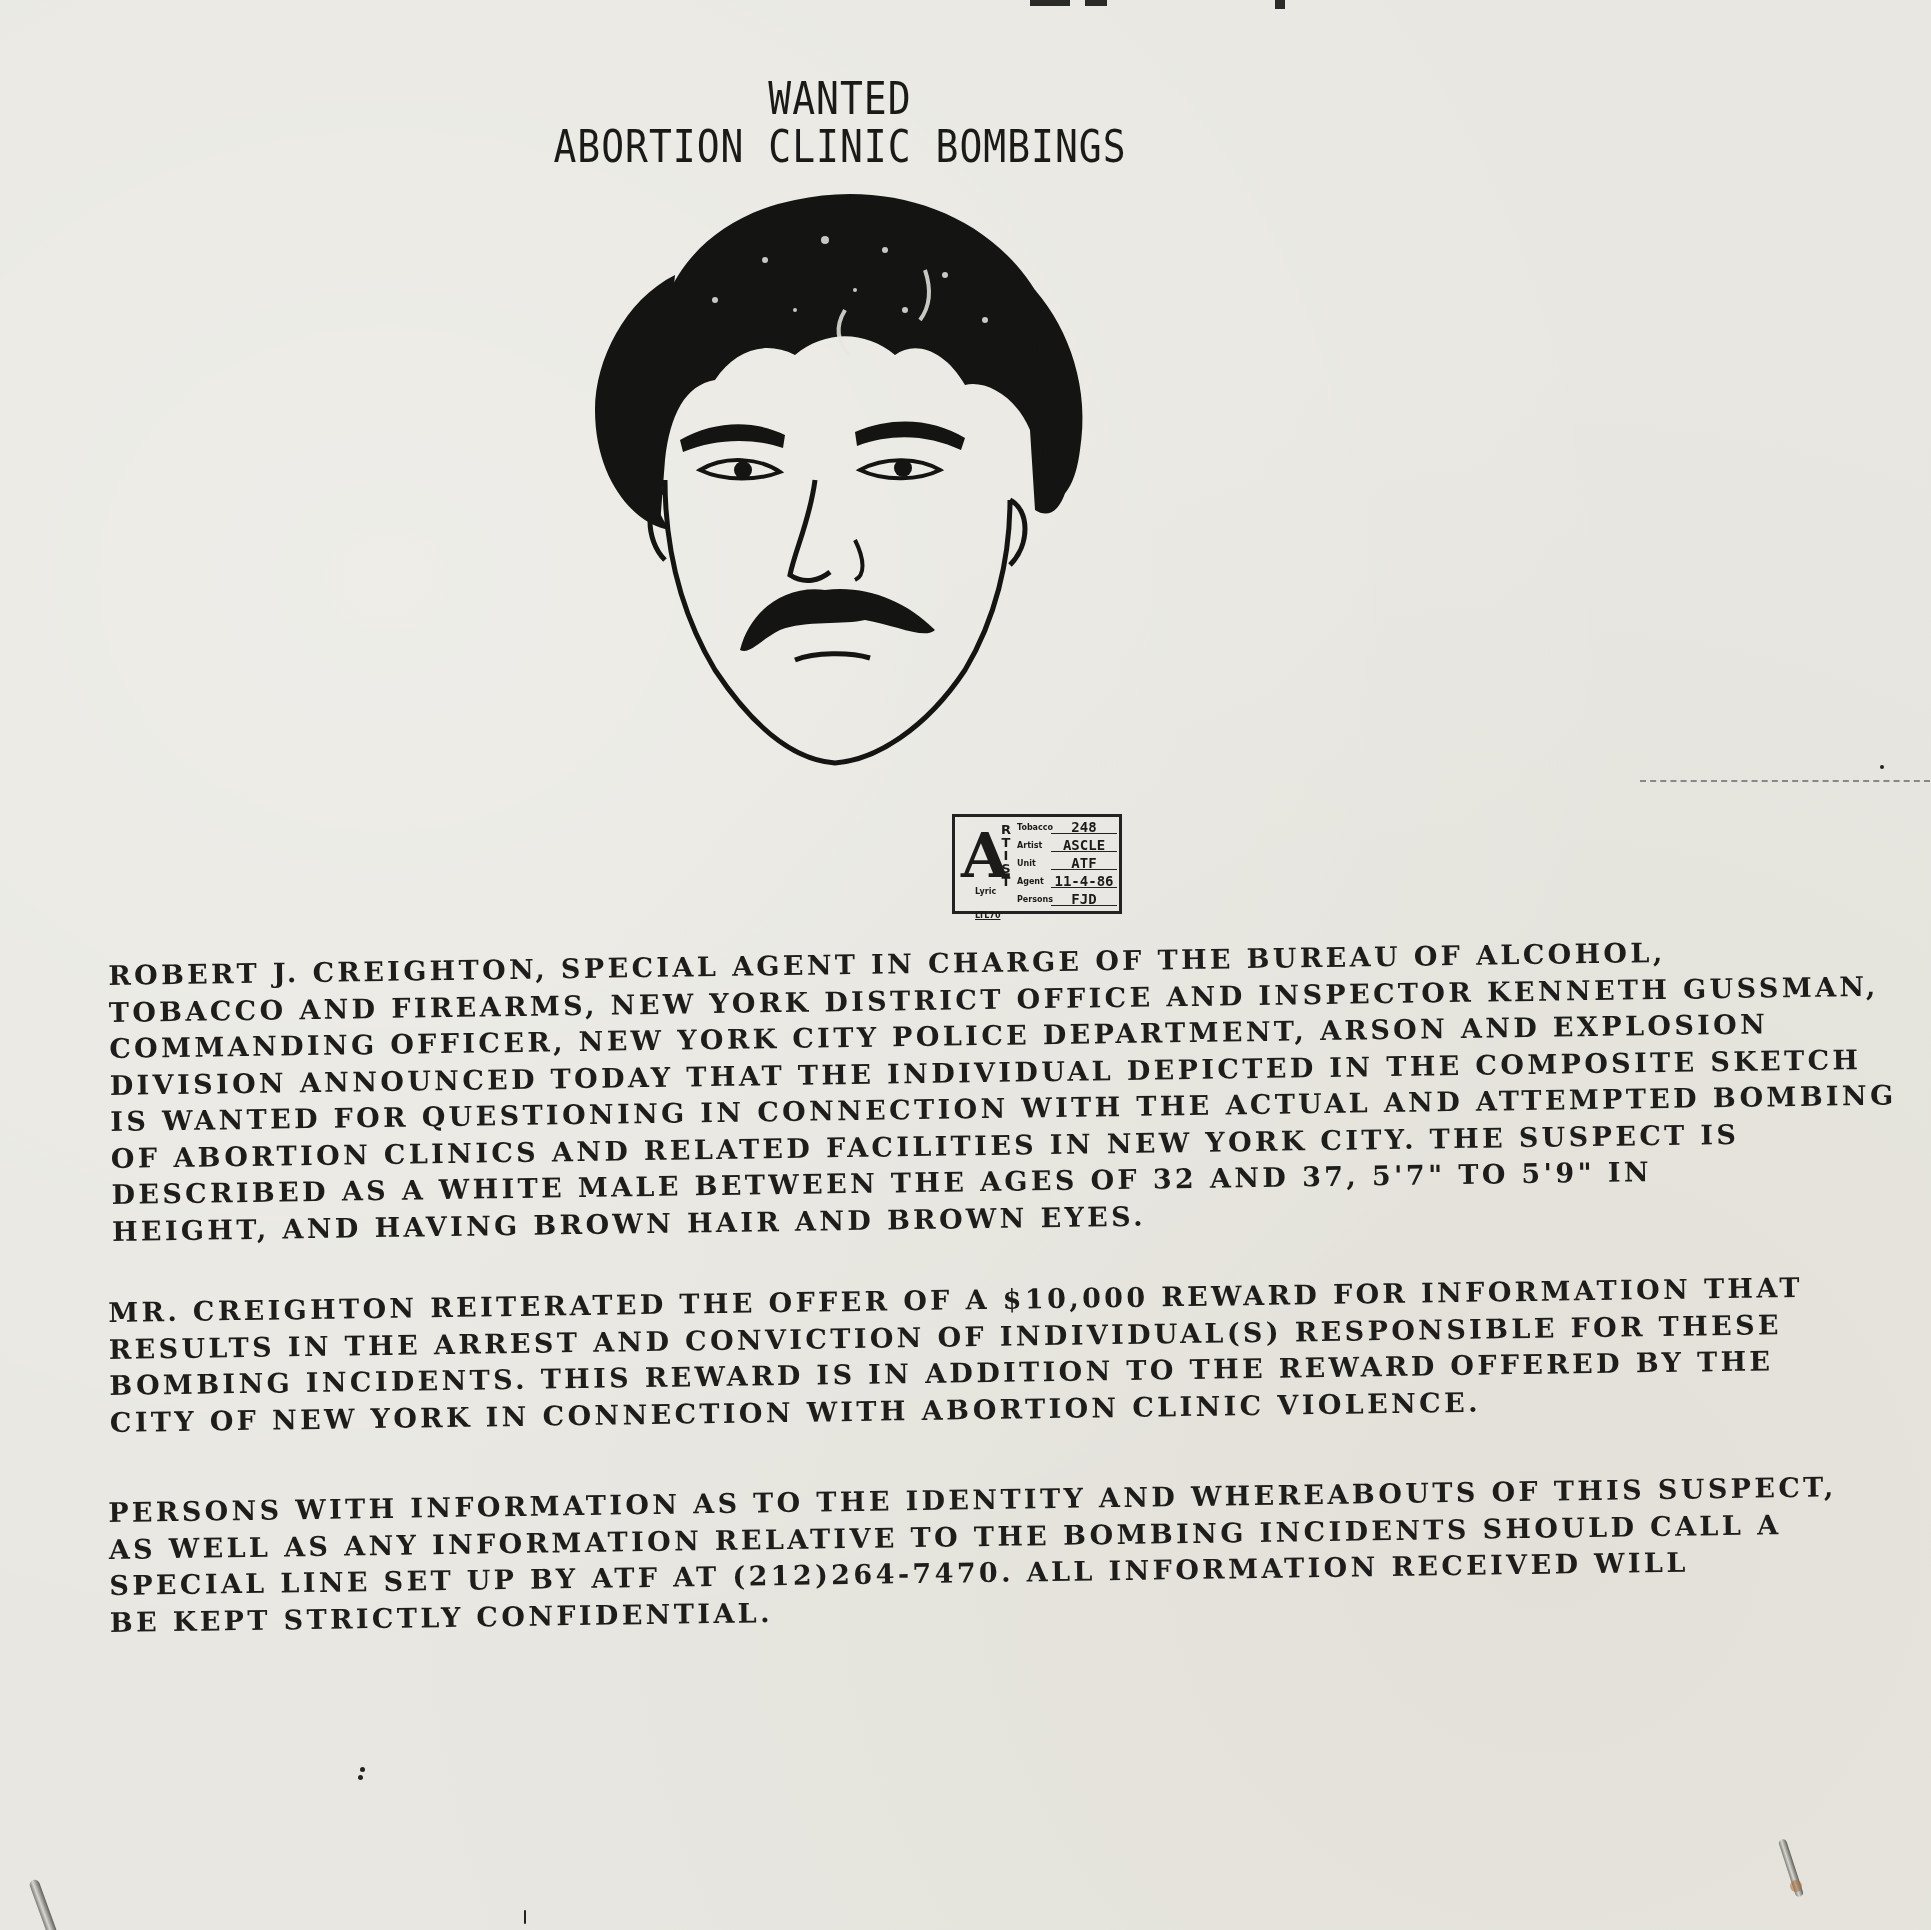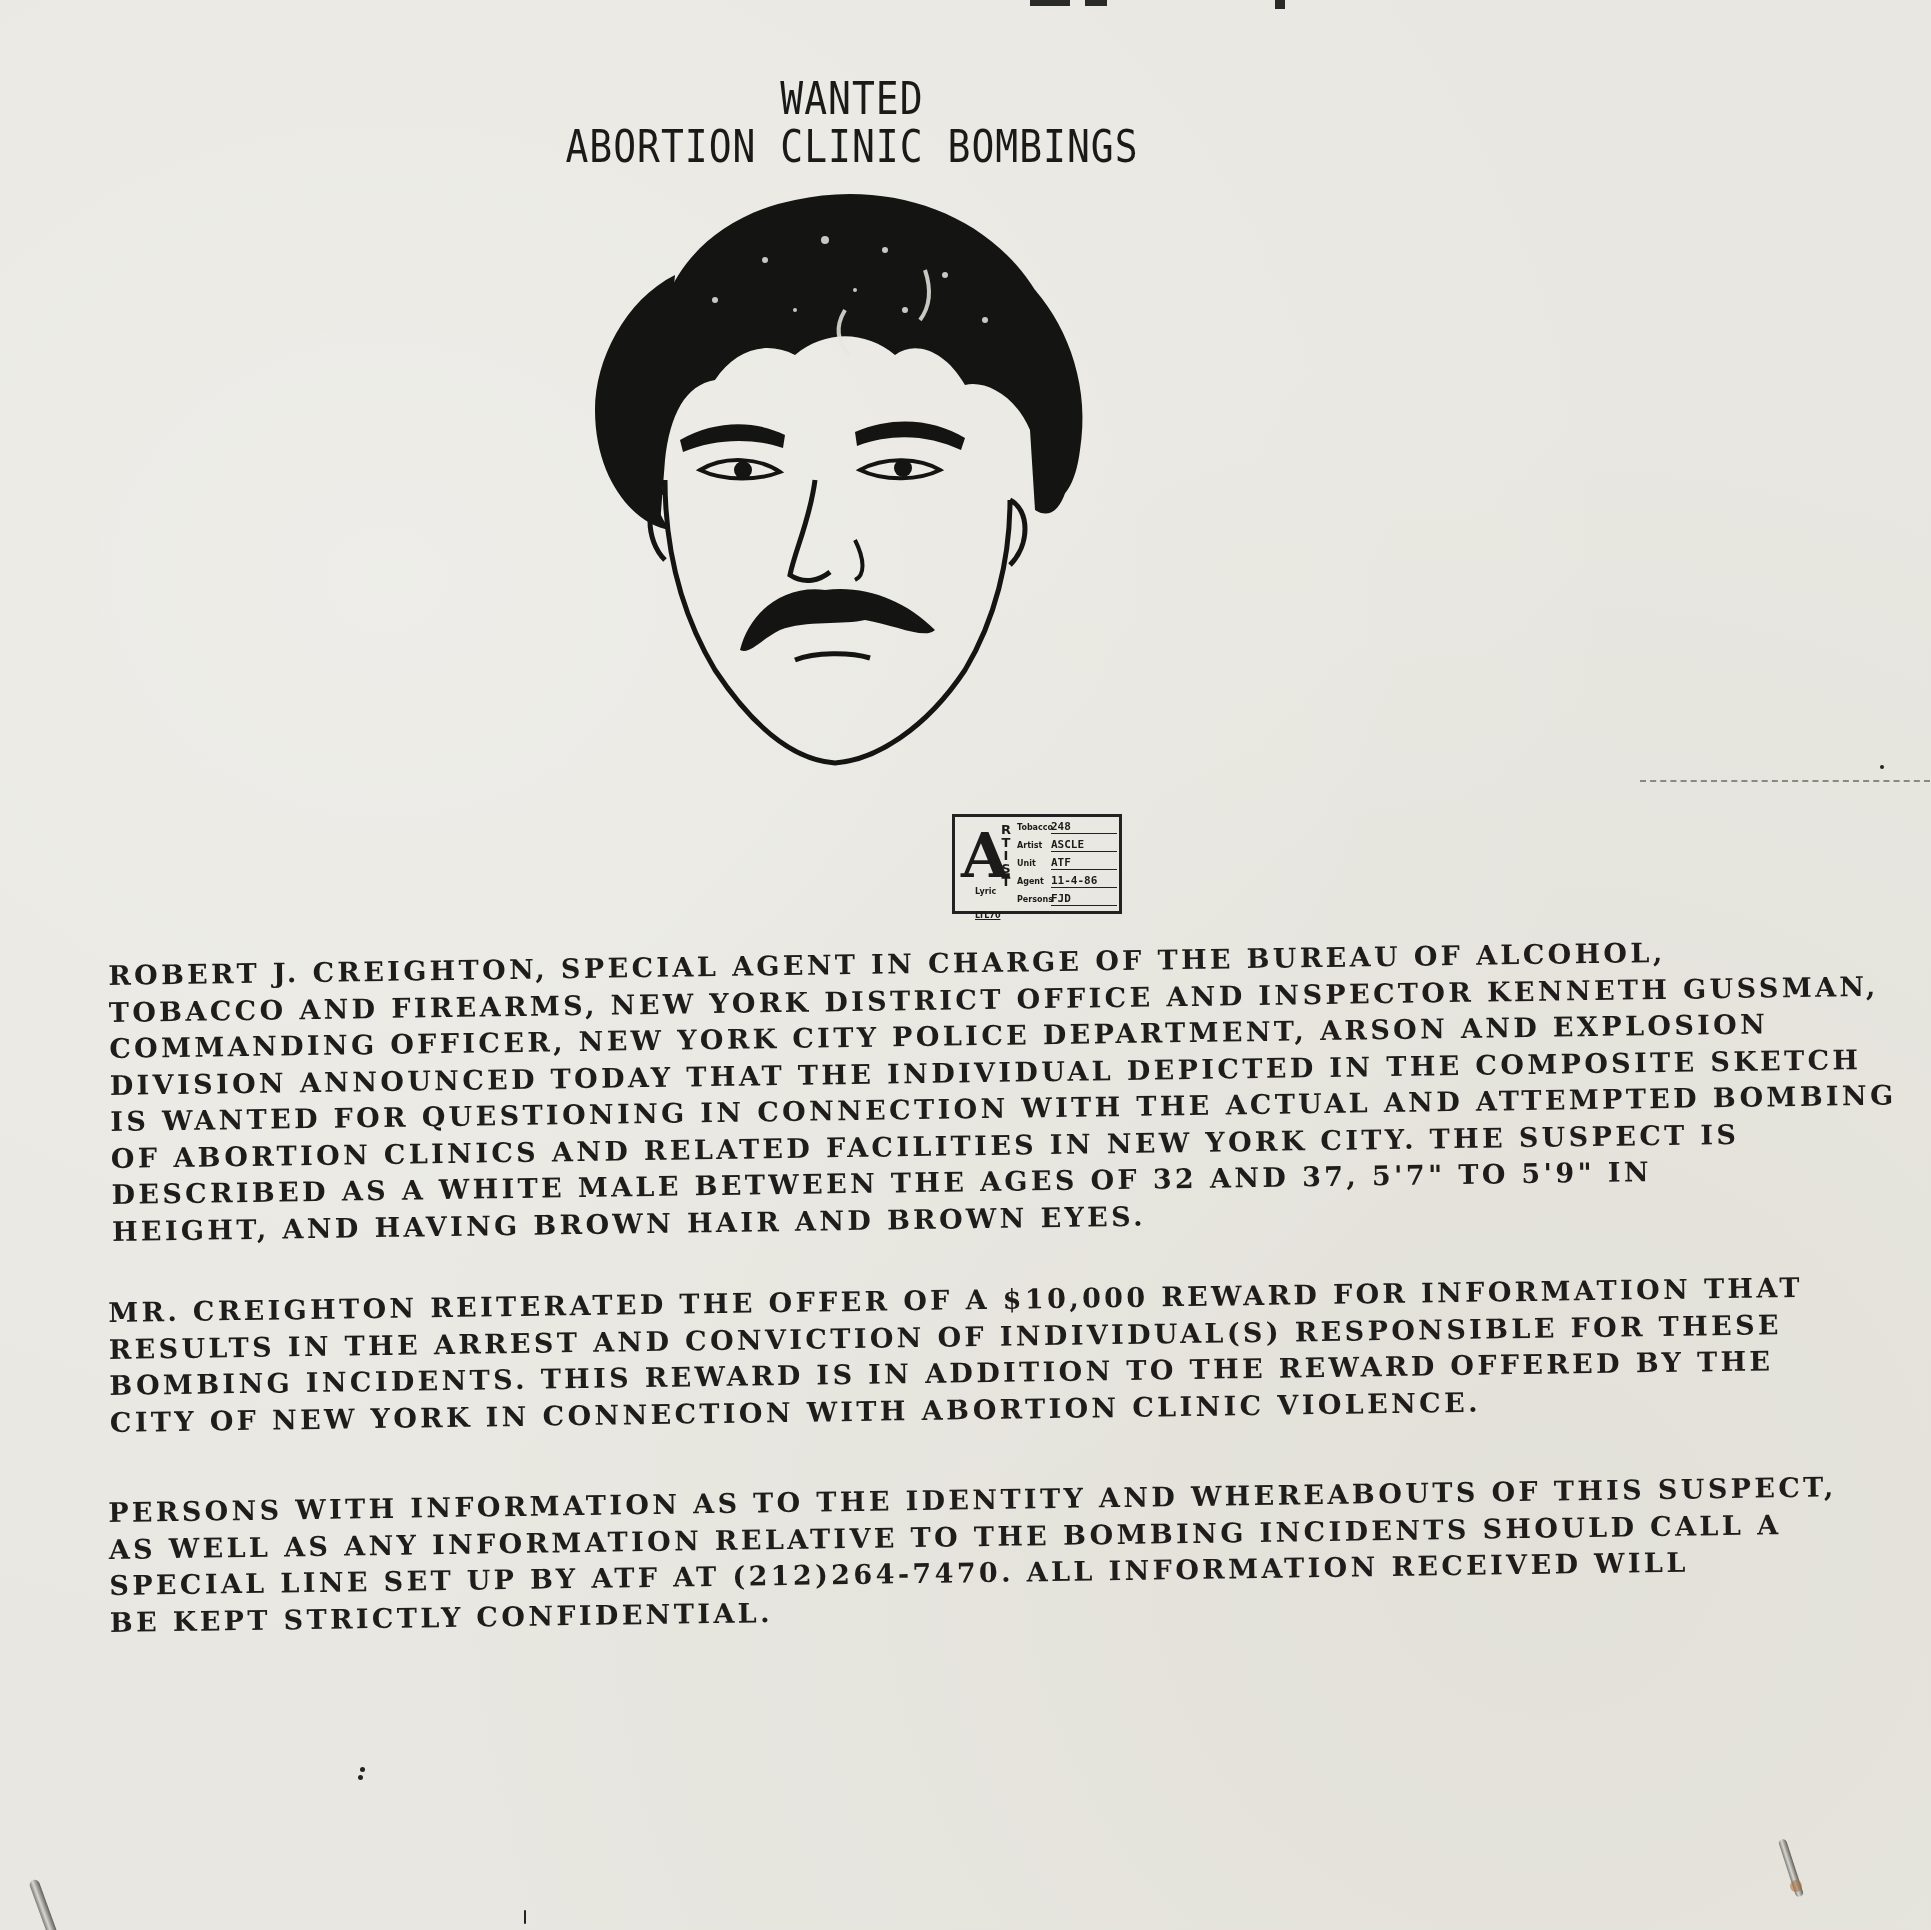--- a/index.html
+++ b/index.html
@@ -12,21 +12,21 @@
   }
   .paper {
     position: absolute; inset: 0;
     background:
       radial-gradient(ellipse at 20% 30%, rgba(255,255,255,0.25), rgba(0,0,0,0) 60%),
       radial-gradient(ellipse at 80% 80%, rgba(200,195,180,0.18), rgba(0,0,0,0) 55%),
       #e8e7e1;
   }
   .top-cut-mark { position:absolute; top:0; height:6px; background:#2a2a28; }
   .header {
-    position: absolute; left: 552px; top: 80px; width: 600px; text-align: center;
+    position: absolute; left: 540px; top: 80px; width: 600px; text-align: center;
     font-family: "DejaVu Sans Mono", monospace;
     color: #1a1a18; line-height: 1;
   }
   .header .line1 { font-size: 38px; letter-spacing: 1px; transform: scaleY(1.15); display:block; }
   .header .line2 { font-size: 38px; letter-spacing: 1px; transform: scaleY(1.15); display:block; margin-top: 10px; white-space: nowrap; }
   .sketch {
     position: absolute; left: 565px; top: 180px; width: 530px; height: 680px;
   }
   .stamp {
     position: absolute; left: 952px; top: 814px; width: 170px; height: 100px;
@@ -41,21 +41,21 @@
   .stamp .vert {
     position: absolute; left: 46px; top: 6px; font-size: 13px; font-weight: bold;
     line-height: 13px; width: 10px; text-align: center;
   }
   .stamp .mini { position:absolute; left:4px; font-size:8px; font-weight:bold;margin-left:16px; }
   .stamp .row {
     position: absolute; left: 62px; font-size: 8px; font-weight: bold; width: 100px; display:flex; align-items:center;
   }
   .stamp .row .lab { width: 34px; }
   .stamp .row .val {
-    flex: 1; border-bottom: 1.5px solid #222; font-size: 11px; font-weight: bold;
+    flex: 1; border-bottom: 1.5px solid #222; text-align: center; font-size: 14px; font-weight: bold;
     font-family: "DejaVu Sans Mono", monospace; line-height: 12px;
   }
   .divider {
     position: absolute; left: 1640px; top: 780px; width: 290px; height: 0;
     border-top: 2px dashed rgba(60,60,60,0.55);
   }
   .body-text {
     position: absolute; left: 108px; width: 1760px;
     font-family: "DejaVu Serif", serif; font-weight: bold;
     font-size: 27px; letter-spacing: 3.4px; line-height: 36.5px;

